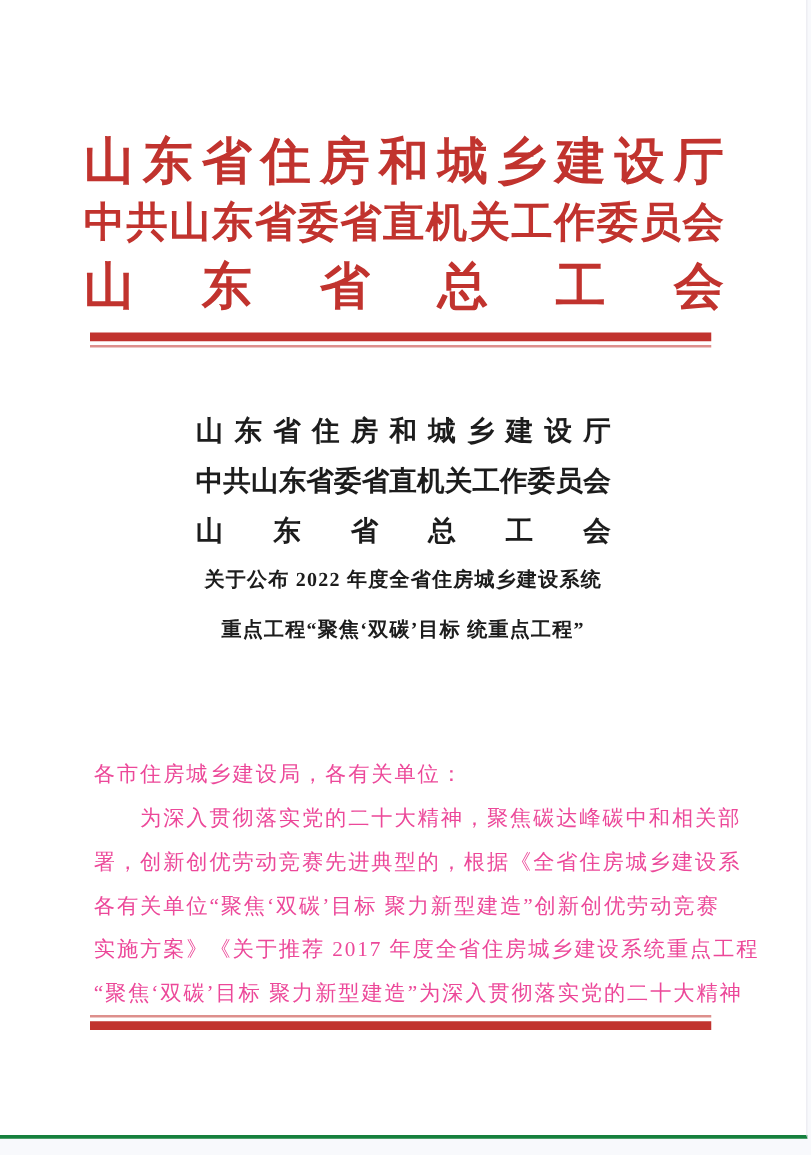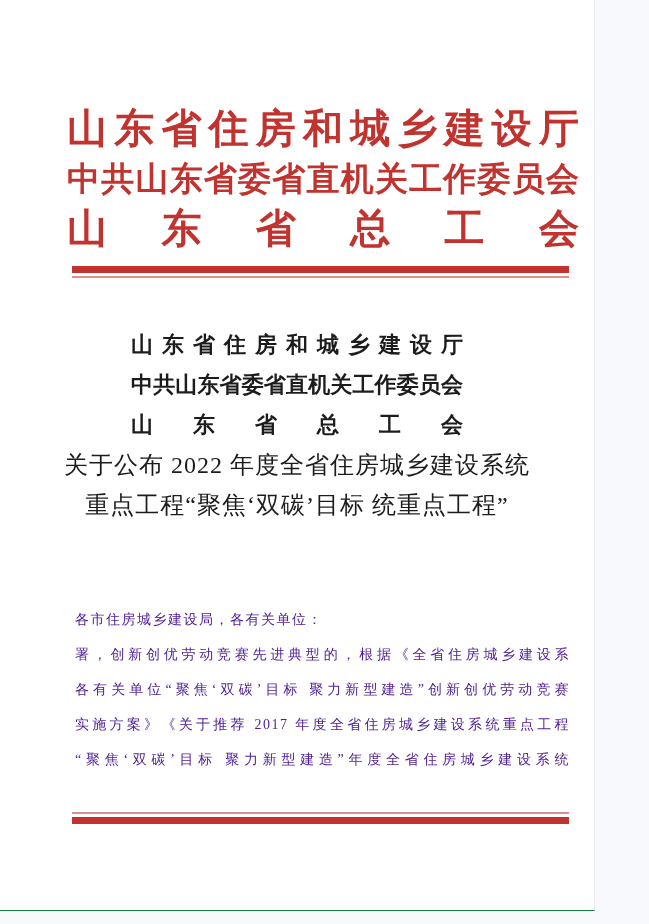--- a/index.html
+++ b/index.html
@@ -8,25 +8,25 @@
   }
   body {
     width: 649px;
     height: 924px;
     background: #f8f9fc;
     font-family: "Liberation Serif", "DejaVu Serif", serif;
     overflow: hidden;
   }
   .paper {
     position: relative;
-    width: 595px;
+    width: 646px;
     height: 911px;
     background: #ffffff;
     border-right: 1px solid #e8e9ef;
-    border-bottom: 1px solid #15803d;
+    border-bottom: 3px solid #15803d;
     box-sizing: border-box;
   }
 
   
   .red-head {
     position: absolute;
     top: 104px;
     left: 67px;
     width: 512px;
     color: #c1332e;
@@ -83,35 +83,35 @@
   }
   .subject {
     position: absolute;
     top: 445px;
     left: 0;
     right: 0;
     text-align: center;
     color: #1c1c1c;
   }
   .subject-line {
-    font-size: 24px;
-    font-weight: normal;
+    font-size: 16px;
+    font-weight: bold;
     line-height: 40px;
     letter-spacing: 1px;
     white-space: nowrap;
   }
 
   
   .body-block {
     position: absolute;
     top: 602px;
     left: 75px;
     width: 495px;
-    color: #4c1d95;
-    font-size: 14px;
+    color: #ec4899;
+    font-size: 17px;
   }
   .body-line {
     line-height: 35px;
     letter-spacing: 1.5px;
     white-space: nowrap;
   }
   .body-line.just {
     text-align: justify;
     text-align-last: justify;
     text-justify: inter-character;
@@ -142,24 +142,25 @@
     <div class="issuer-line">山东省总工会</div>
   </section>
 
   <section class="subject">
     <div class="subject-line">关于公布 2022 年度全省住房城乡建设系统</div>
     <div class="subject-line">重点工程“聚焦‘双碳’目标 统重点工程”</div>
   </section>
 
   <section class="body-block">
     <div class="body-line">各市住房城乡建设局，各有关单位：</div>
+    <div class="body-line just indent">为深入贯彻落实党的二十大精神，聚焦碳达峰碳中和相关部</div>
     <div class="body-line just">署，创新创优劳动竞赛先进典型的，根据《全省住房城乡建设系</div>
     <div class="body-line just">各有关单位“聚焦‘双碳’目标 聚力新型建造”创新创优劳动竞赛</div>
     <div class="body-line just">实施方案》《关于推荐 2017 年度全省住房城乡建设系统重点工程</div>
-    <div class="body-line just">“聚焦‘双碳’目标 聚力新型建造”年度全省住房城乡建设系统</div>
+    <div class="body-line just">“聚焦‘双碳’目标 聚力新型建造”为深入贯彻落实党的二十大精神</div>
   </section>
 
   <div class="sep sep-bottom">
     <div class="sep-thin"></div>
     <div class="sep-thick"></div>
   </div>
 
 </div>
 
 </body></html>

